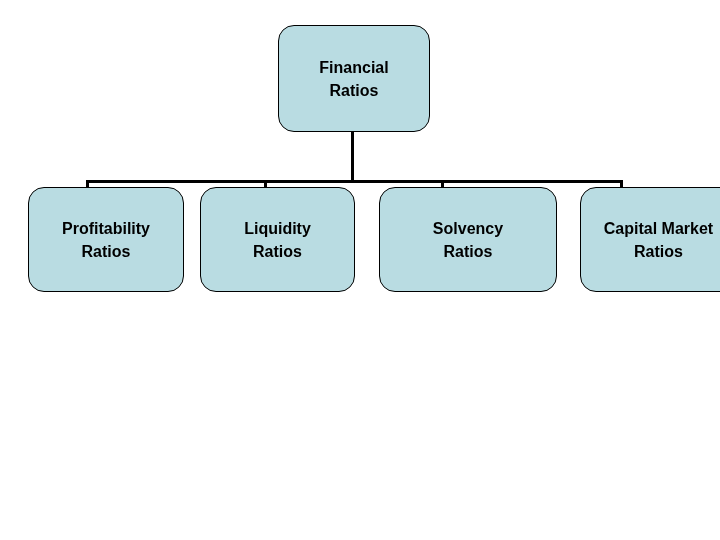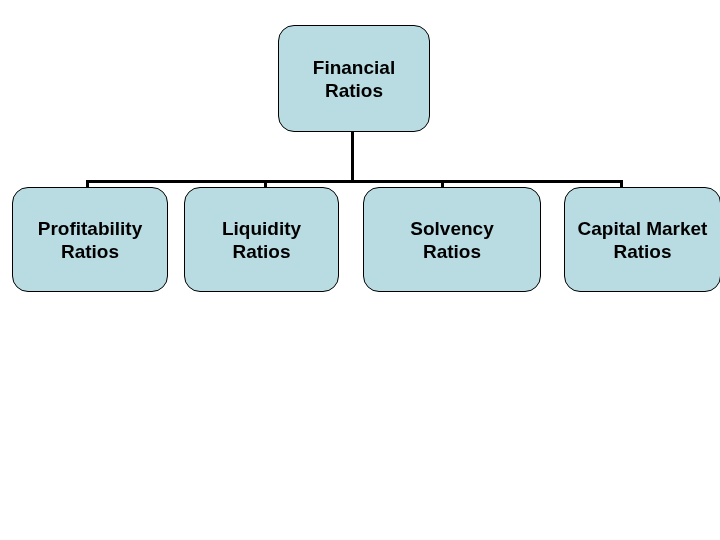--- a/index.html
+++ b/index.html
@@ -20,37 +20,38 @@
     box-sizing: border-box;
     background: #b9dce2;
     border: 1px solid #000000;
     border-radius: 16px;
     display: flex;
     flex-direction: column;
     align-items: center;
     justify-content: center;
     text-align: center;
     font-weight: bold;
-    font-size: 19px;
+    font-size: 16px;
     line-height: 23px;
     color: #000000;
   }
   .node .line {
     display: block;
     white-space: nowrap;
   }
   .node-root {
     left: 278px;
     top: 25px;
     width: 152px;
     height: 107px;
   }
   .node-child {
     top: 187px;
     height: 105px;
+    margin-left: 16px;
   }
   .node-child-1 { left: 12px;  width: 156px; }
   .node-child-2 { left: 184px; width: 155px; }
   .node-child-3 { left: 363px; width: 178px; }
   .node-child-4 { left: 564px; width: 157px; }
   .connector {
     position: absolute;
     background: #000000;
   }
   .conn-root-drop { left: 351px; top: 131px; width: 3px; height: 51px; }

